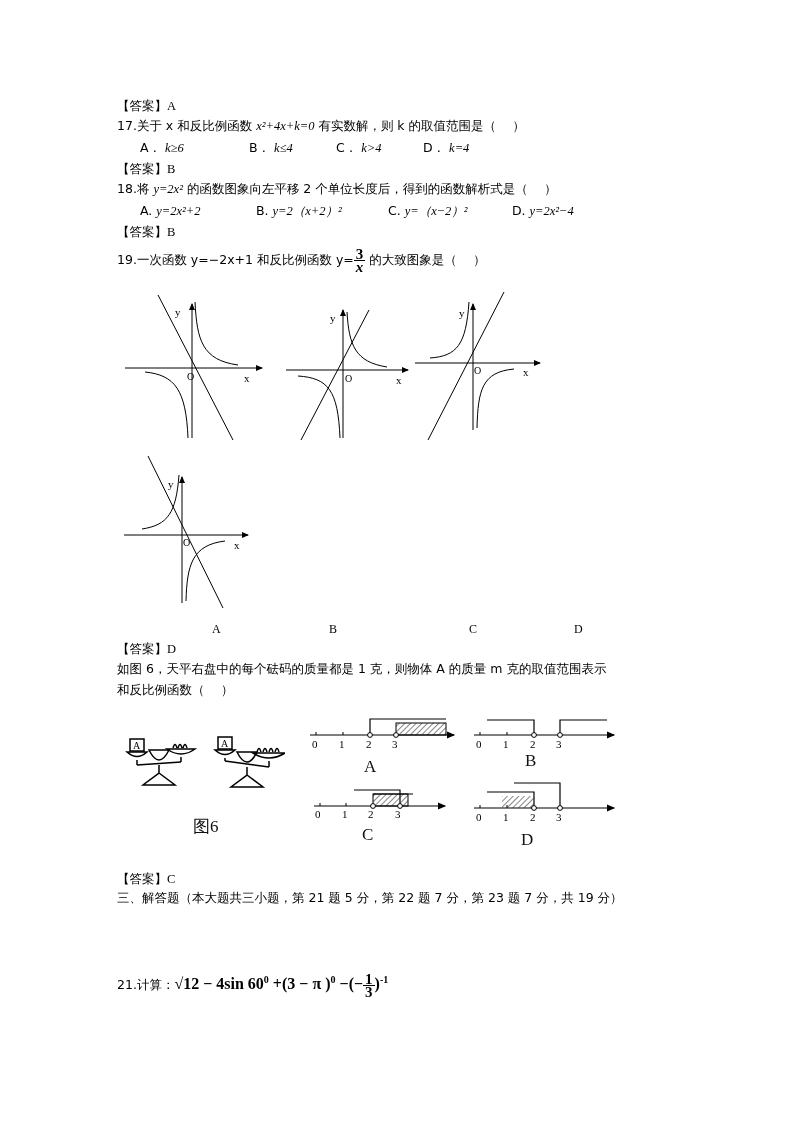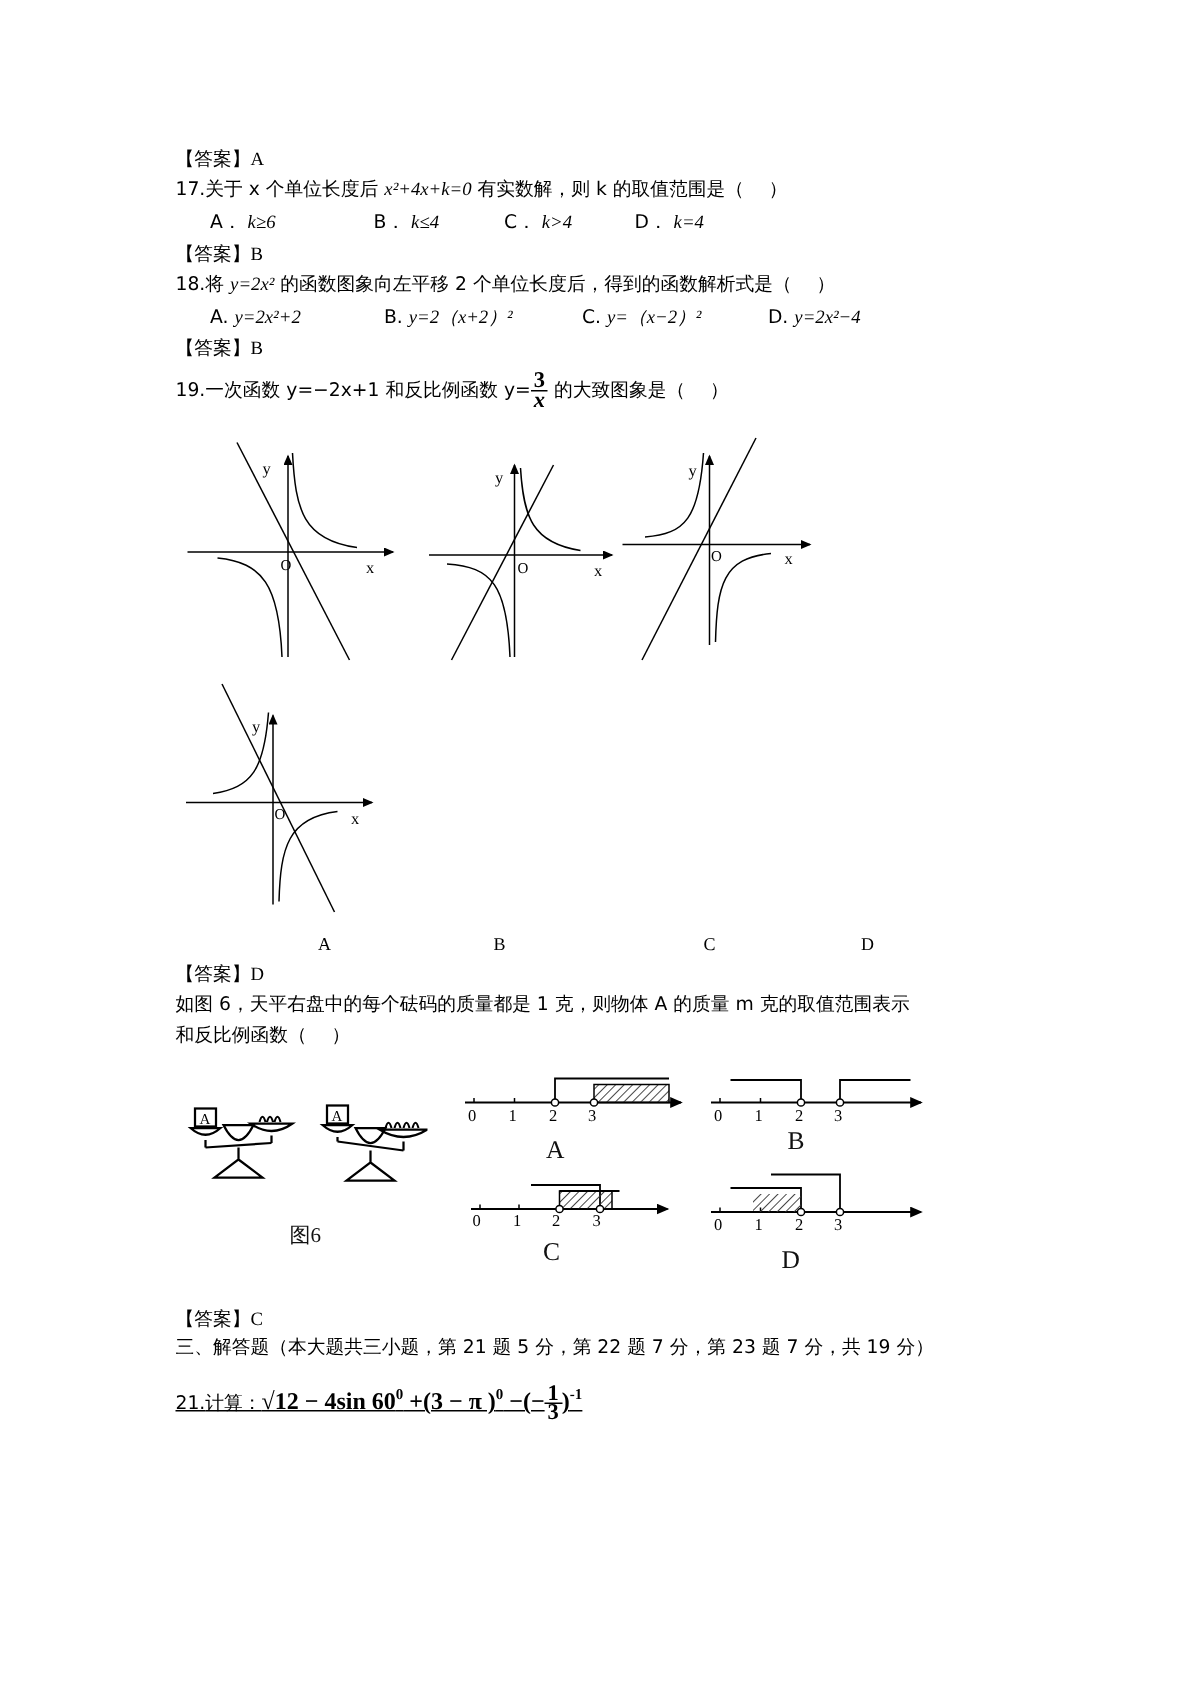--- a/index.html
+++ b/index.html
@@ -20,21 +20,21 @@
   .math21 { font-family: "Liberation Serif", serif; font-weight: bold; font-size: 16px; }
 </style>
 </head>
 <body>
 
 <div class="line" style="top:97px;">
   <span>【答案】</span><span class="mono">A</span>
 </div>
 
 <div class="line" style="top:117px;">
-  <span>17.</span><span>关于 x 个单位长度后 </span><i class="v">x²+4x+k=0</i><span> 有实数解，则 k 的取值范围是（　 ）</span>
+  <span>17.</span><span>关于 x 和反比例函数 </span><i class="v">x²+4x+k=0</i><span> 有实数解，则 k 的取值范围是（　 ）</span>
 </div>
 <div class="line opts" style="top:139px; left:140px;">
   <span class="opt" style="width:105px"><span>A．</span>&nbsp;<i class="v">k≥6</i></span>
   <span class="opt" style="width:83px"><span>B．</span>&nbsp;<i class="v">k≤4</i></span>
   <span class="opt" style="width:83px"><span>C．</span>&nbsp;<i class="v">k&gt;4</i></span>
   <span class="opt"><span>D．</span>&nbsp;<i class="v">k=4</i></span>
 </div>
 <div class="line" style="top:160px;">
   <span>【答案】</span><span class="mono">B</span>
 </div>
@@ -136,21 +136,21 @@
     <path d="M40,18 Q56,28 72,18 Z"></path>
     <path d="M44,17 q2,-7 4,0 M50,17 q2,-7 4,0 M56,17 q2,-7 4,0 M62,17 q2,-7 4,0" stroke-width="1.4"></path>
     <line x1="12" y1="23" x2="12" y2="26"></line>
     <line x1="56" y1="26" x2="56" y2="32"></line>
     <line x1="12" y1="26" x2="56" y2="32"></line>
     <path d="M24,17 Q34,37 44,17 Z"></path>
     <path d="M34,32 L34,40 L18,52 L50,52 L34,40"></path>
   </g>
   <text x="96" y="12" font-size="10" font-family="Liberation Serif, serif">A</text>
 </svg>
-<span class="nl-label" style="left:193px; top:815px; font-size:14px;">图6</span>
+<span class="nl-label" style="left:193px; top:815px; font-size:17px;">图6</span>
 
 <svg class="nl" style="left:308px; top:712px;" width="150" height="32">
   <defs>
     <pattern id="hatch" width="4" height="4" patternUnits="userSpaceOnUse" patternTransform="rotate(45)">
         <line x1="0" y1="0" x2="0" y2="4" stroke="#333" stroke-width="1.2"></line>
       </pattern>
     <marker id="arr2" markerWidth="8" markerHeight="8" refX="6" refY="3" orient="auto">
         <path d="M0,0 L7,3 L0,6 z" fill="#000"></path>
       </marker>
   </defs>
@@ -222,15 +222,15 @@
   <span style="position:absolute; left:80px;">3</span>
 </div>
 <span class="nl-label" style="left:521px; top:830px;">D</span>
 
 <div class="line" style="top:870px;">
   <span>【答案】</span><span class="mono">C</span>
 </div>
 
 <div class="line" style="top:889px;">三、解答题（本大题共三小题，第 21 题 5 分，第 22 题 7 分，第 23 题 7 分，共 19 分）</div>
 
-<div class="line" style="top:914px; line-height:34px;text-decoration:underline;">
+<div class="line" style="top:963px; line-height:34px;">
   <span>21.</span><span>计算：</span><span class="math21"><span>√12 − 4sin 60</span><sup style="font-size:10px">0</sup><span> +(3 − π )</span><sup style="font-size:10px">0</sup><span> −(−</span><span class="frac" style="font-size:15px"><span class="num">1</span><span class="den" style="font-style:normal">3</span></span><span>)</span><sup style="font-size:10px">-1</sup></span>
 </div>
 
 </body></html>

